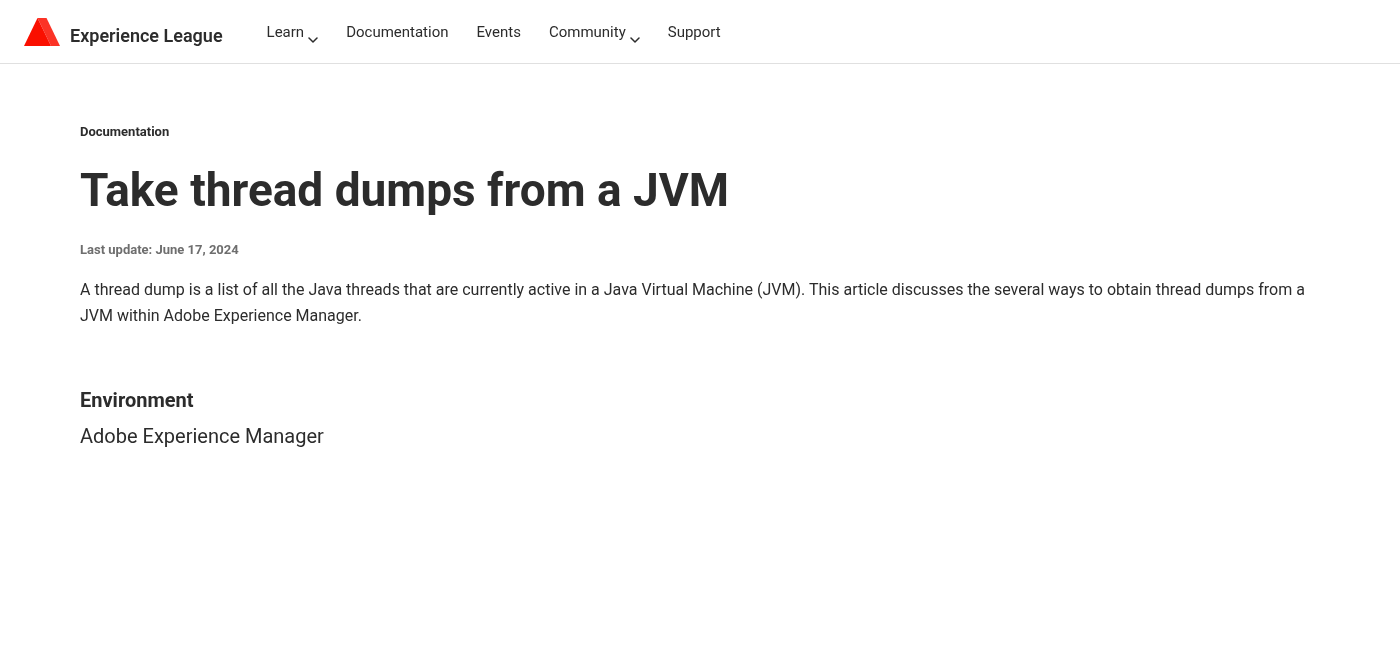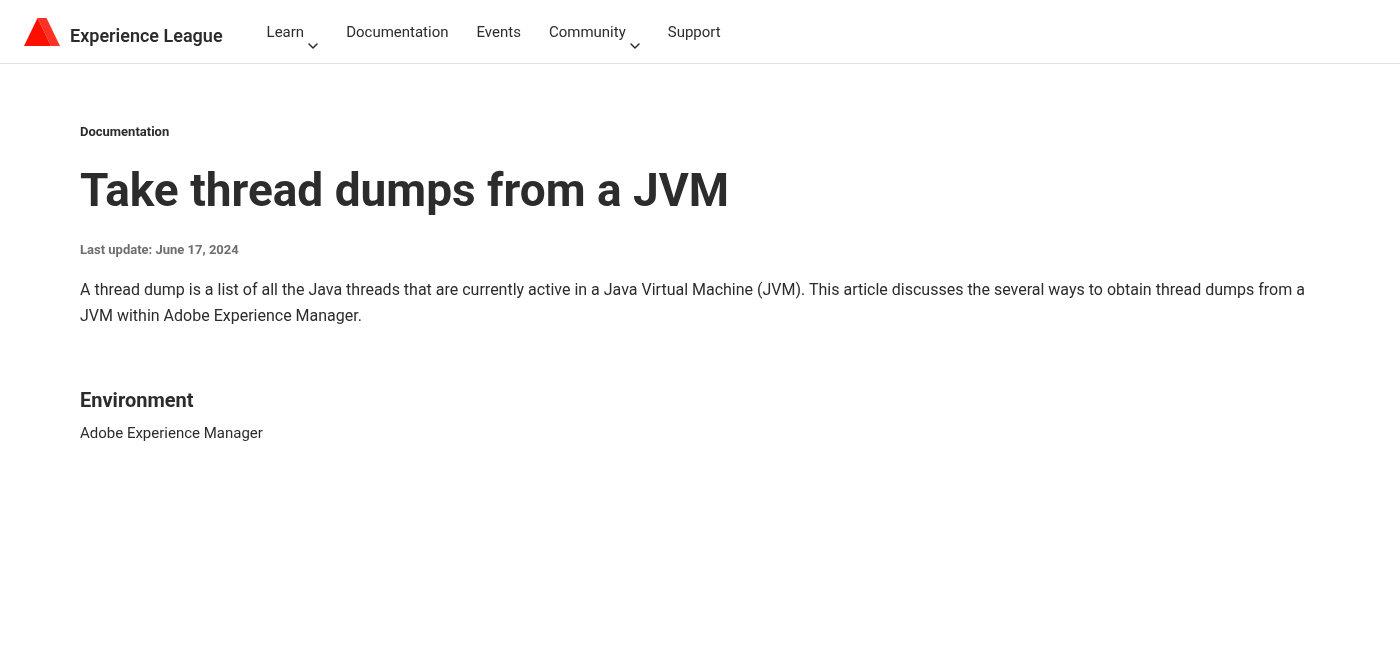--- a/index.html
+++ b/index.html
@@ -49,21 +49,21 @@
 
     nav {
       display: flex;
       align-items: center;
       gap: 4px;
       flex: 1;
     }
 
     .nav-item {
       display: flex;
-      align-items: flex-end;
+      align-items: center;
       gap: 4px;
       padding: 8px 12px;
       font-size: 15px;
       color: #2c2c2c;
       cursor: pointer;
       border-radius: 4px;
       white-space: nowrap;
       text-decoration: none;
     }
 
@@ -169,21 +169,21 @@
     }
 
     .sub-heading {
       font-size: 20px;
       font-weight: 700;
       color: #2c2c2c;
       margin-bottom: 12px;
     }
 
     .environment-value {
-      font-size: 15px;
+      font-size: 20px;
       color: #2c2c2c;
     }
   </style>
 </head>
 <body>
 
 <header>
   <a class="logo-area" href="#">
 
     <svg class="adobe-logo" viewBox="0 0 36 28" fill="none" xmlns="http://www.w3.org/2000/svg">

